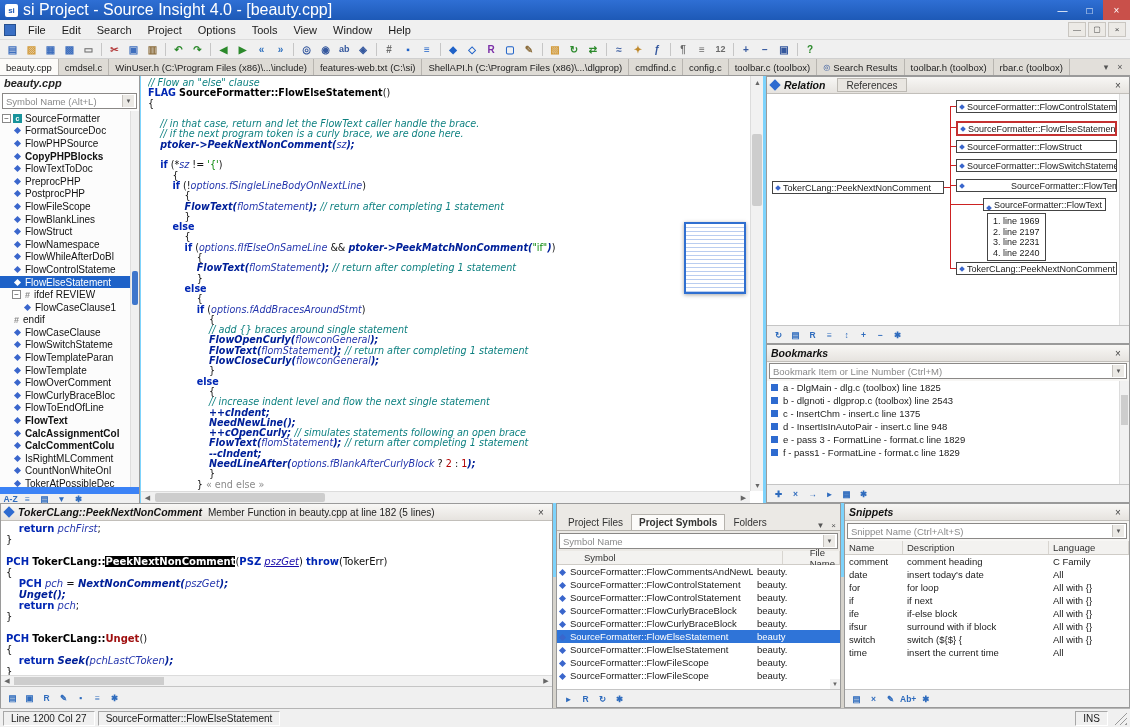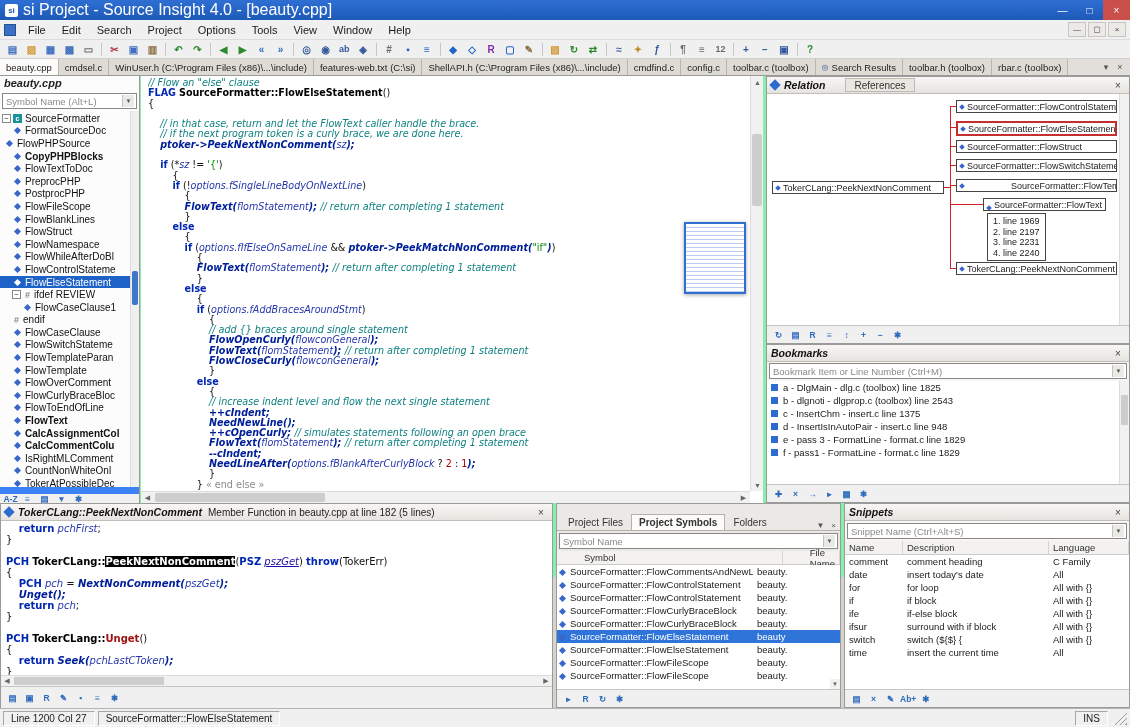--- a/index.html
+++ b/index.html
@@ -1,17 +1,17 @@
 <!DOCTYPE html>
 <html><head>
 <meta charset="utf-8">
 <style>
   * { box-sizing: border-box; margin: 0; padding: 0; }
   body { width:1130px; height:727px; font-family:"Liberation Sans", sans-serif; background:#d6d3cc; overflow:hidden; }
-  #app { position:relative; width:1130px; height:577px; background:#86efac; font-size:11px; color:#1a1a1a; }
+  #app { position:relative; width:1130px; height:577px; background:#7dd3fc; font-size:11px; color:#1a1a1a; }
 
   
   .titlebar { position:absolute; left:0; top:0; width:1130px; height:20px; background:linear-gradient(#2f6fd4,#1d59b6); color:#fff; display:flex; align-items:center; }
   .app-icon { width:13px; height:13px; margin:0 5px; background:#fff; color:#1d59b6; font-size:8px; font-weight:bold; display:flex; align-items:center; justify-content:center; border-radius:2px; flex:none; }
   .titlebar .title { font-size:16px; white-space:nowrap; }
   .win-btns { margin-left:auto; display:flex; height:20px; }
   .win-btn { width:27px; height:20px; display:flex; align-items:center; justify-content:center; font-size:10px; color:#fff; }
   .win-btn.close { background:#c9504a; }
 
   
@@ -83,21 +83,21 @@
   .preview-box { position:absolute; right:17px; top:146px; width:62px; height:72px; border:2px solid #2f6fd0; background:
     repeating-linear-gradient(#ffffff, #ffffff 3px, #b9cdf0 3px, #b9cdf0 4px); box-shadow:0 1px 4px rgba(0,0,0,.35); }
 
   
   .panel { position:absolute; background:#f7f6f4; border:1px solid #9a9a9a; display:flex; flex-direction:column; }
   .panel-title { height:17px; flex:none; display:flex; align-items:center; padding:0 4px; background:linear-gradient(#f8f7f5,#e6e3df); border-bottom:1px solid #c2bfba; }
   .panel-title .pt-label { font-size:10.5px; font-weight:bold; font-style:italic; color:#111; white-space:nowrap; }
   .panel-title .pt-sub { font-size:10px; color:#222; margin-left:6px; white-space:nowrap; overflow:hidden; }
   .panel-title .pticon { width:8px; height:8px; background:#2e6bd0; transform:rotate(45deg); margin-right:5px; flex:none; }
   .x { margin-left:auto; width:14px; text-align:center; font-size:10px; color:#444; flex:none; }
-  .rel-tab { margin-left:20px; padding:0 8px; font-size:10px; height:14px; line-height:13px; background:#e9e6e1; border:1px solid #bdbab4; color:#333; }
+  .rel-tab { margin-left:12px; padding:0 8px; font-size:10px; height:14px; line-height:13px; background:#e9e6e1; border:1px solid #bdbab4; color:#333; }
   .panel-toolbar { height:18px; flex:none; background:#f0f0f0; border-top:1px solid #c5c5c5; display:flex; align-items:center; padding-left:3px; }
 
   
   #relation-panel { left:766px; top:76px; width:364px; height:268px; }
   #relation-body { flex:1 1 auto; background:#fff; position:relative; overflow:hidden; }
   .rel-node { position:absolute; height:13px; display:flex; align-items:center; border:1px solid #444; background:#fff; font-size:9px; padding:0 3px 0 1px; overflow:hidden; white-space:nowrap; }
   .rel-node .mi { width:4px; height:4px; margin:0 3px 0 2px; }
   .rel-node.sel { border:2px solid #c43030; height:15px; }
   .rline { position:absolute; background:#cc2222; }
   .rel-refs { position:absolute; border:1px solid #444; background:#fff; font-size:9px; padding:2px 5px; line-height:10.5px; white-space:nowrap; }
@@ -253,21 +253,21 @@
         <div class="tab">
           <span>cmdsel.c</span>
         </div>
         <div class="tab">
           <span>WinUser.h (C:\Program Files (x86)\...\include)</span>
         </div>
         <div class="tab">
           <span>features-web.txt (C:\si)</span>
         </div>
         <div class="tab">
-          <span>ShellAPI.h (C:\Program Files (x86)\...\include)</span>
+          <span>ShellAPI.h (C:\Program Files (x86)\...\dlgprop)</span>
         </div>
         <div class="tab">
           <span>cmdfind.c</span>
         </div>
         <div class="tab">
           <span>config.c</span>
         </div>
         <div class="tab">
           <span>toolbar.c (toolbox)</span>
         </div>
@@ -300,21 +300,21 @@
 
     <div class="sb-row" style="padding-left: 2px;">
           <span class="exp">−</span>
           <span class="ci">c</span>
           <span>SourceFormatter</span>
         </div>
         <div class="sb-row" style="padding-left: 12px;">
           <span class="mi"></span>
           <span>FormatSourceDoc</span>
         </div>
-        <div class="sb-row" style="padding-left: 4px;">
+        <div class="sb-row" style="padding-left: 12px;">
           <span class="mi"></span>
           <span>FlowPHPSource</span>
         </div>
         <div class="sb-row b" style="padding-left: 12px;">
           <span class="mi"></span>
           <span>CopyPHPBlocks</span>
         </div>
         <div class="sb-row" style="padding-left: 12px;">
           <span class="mi"></span>
           <span>FlowTextToDoc</span>
@@ -745,21 +745,21 @@
           <span class="sdesc">insert today's date</span>
           <span class="slang">All</span>
         </div>
         <div class="srow">
           <span class="sname">for</span>
           <span class="sdesc">for loop</span>
           <span class="slang">All with {}</span>
         </div>
         <div class="srow">
           <span class="sname">if</span>
-          <span class="sdesc">if block</span>
+          <span class="sdesc">if next</span>
           <span class="slang">All with {}</span>
         </div>
         <div class="srow">
           <span class="sname">ife</span>
           <span class="sdesc">if-else block</span>
           <span class="slang">All with {}</span>
         </div>
         <div class="srow">
           <span class="sname">ifsur</span>
           <span class="sdesc">surround with if block</span>

